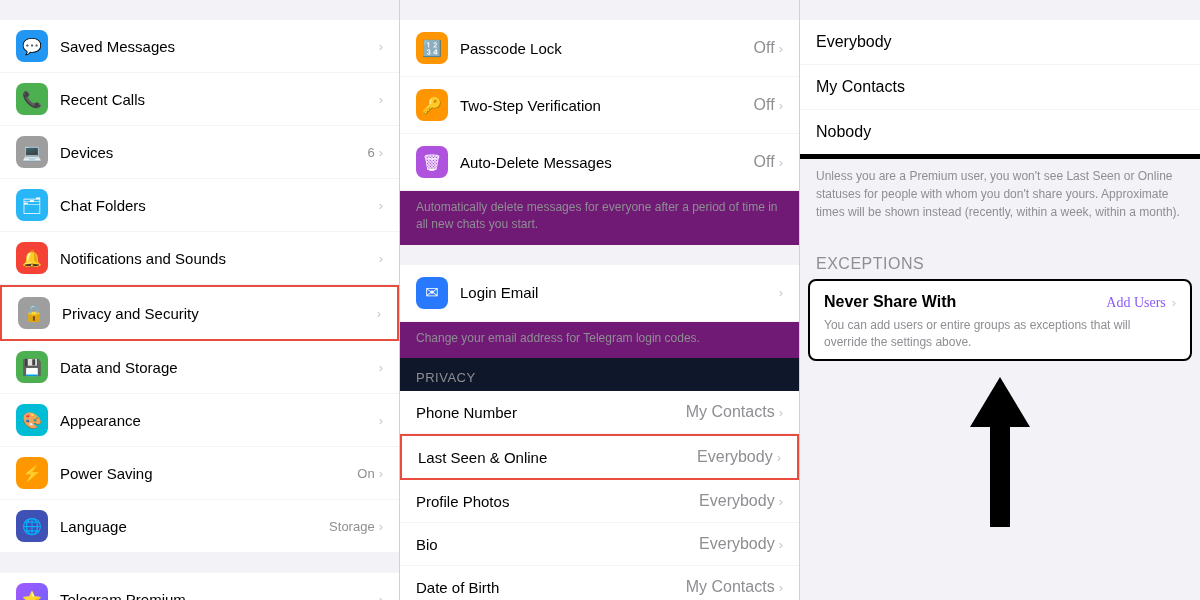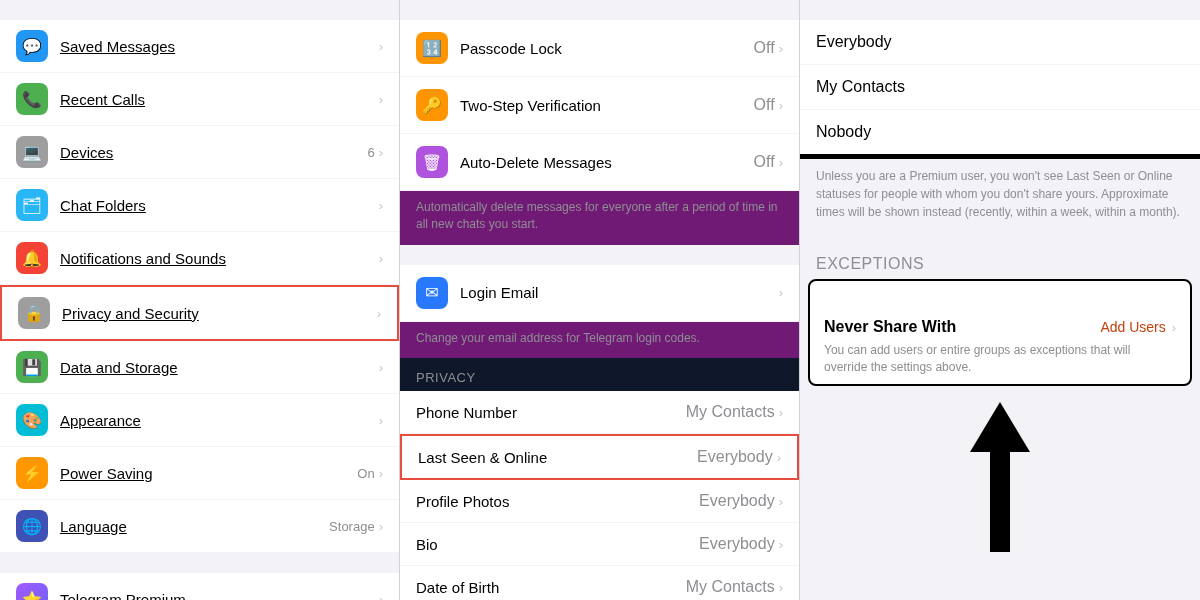--- a/index.html
+++ b/index.html
@@ -40,21 +40,20 @@
       display: flex;
       align-items: center;
       justify-content: center;
       margin-right: 12px;
       flex-shrink: 0;
     }
     .menu-item .item-label {
       flex: 1;
       font-size: 15px;
       color: #000;
-      text-decoration: underline;
     }
     .menu-item .item-badge {
       font-size: 13px;
       color: #8e8e93;
       margin-right: 4px;
     }
     .menu-item .chevron {
       color: #c7c7cc;
       font-size: 13px;
     }
@@ -163,21 +162,20 @@
       border: 2px solid #000;
       margin: 0 8px;
       border-radius: 8px;
       padding: 12px 14px 8px;
     }
     .never-share-header {
       display: flex;
       align-items: center;
       justify-content: space-between;
       margin-bottom: 6px;
-      margin-top: 25px;
     }
     .never-share-title {
       font-size: 16px;
       font-weight: 600;
       color: #000;
     }
     .never-share-chevron {
       color: #c7c7cc;
       font-size: 13px;
       margin-left: 2px;
@@ -372,21 +370,21 @@
       <div class="right-option" style="border-bottom: 1px solid rgb(242, 242, 247);">My Contacts</div>
       <div class="right-option">Nobody</div>
     </div>
   <div class="right-desc" id="right-desc">Unless you are a Premium user, you won't see Last Seen or Online statuses for people with whom you don't share yours. Approximate times will be shown instead (recently, within a week, within a month).</div>
   <div class="exceptions-section">
     <div class="exceptions-label" id="exceptions-label">EXCEPTIONS</div>
     <div class="never-share-box">
       <div class="never-share-header">
         <span class="never-share-title" id="never-share-title">Never Share With</span>
         <span>
-          <span id="add-users-label" style="font-size:14px;color:#c2410c;cursor:pointer;">Add Users</span>
+          <span id="add-users-label" style="font-size:14px;color:#8b5cf6;cursor:pointer;font-family:Liberation Serif, serif;">Add Users</span>
           <span class="never-share-chevron">›</span>
         </span>
       </div>
       <div class="never-share-desc" id="never-share-desc">You can add users or entire groups as exceptions that will override the settings above.</div>
     </div>
 
     <div class="arrow-container">
       <div class="arrow-head"></div>
       <div class="arrow-body"></div>
     </div>

